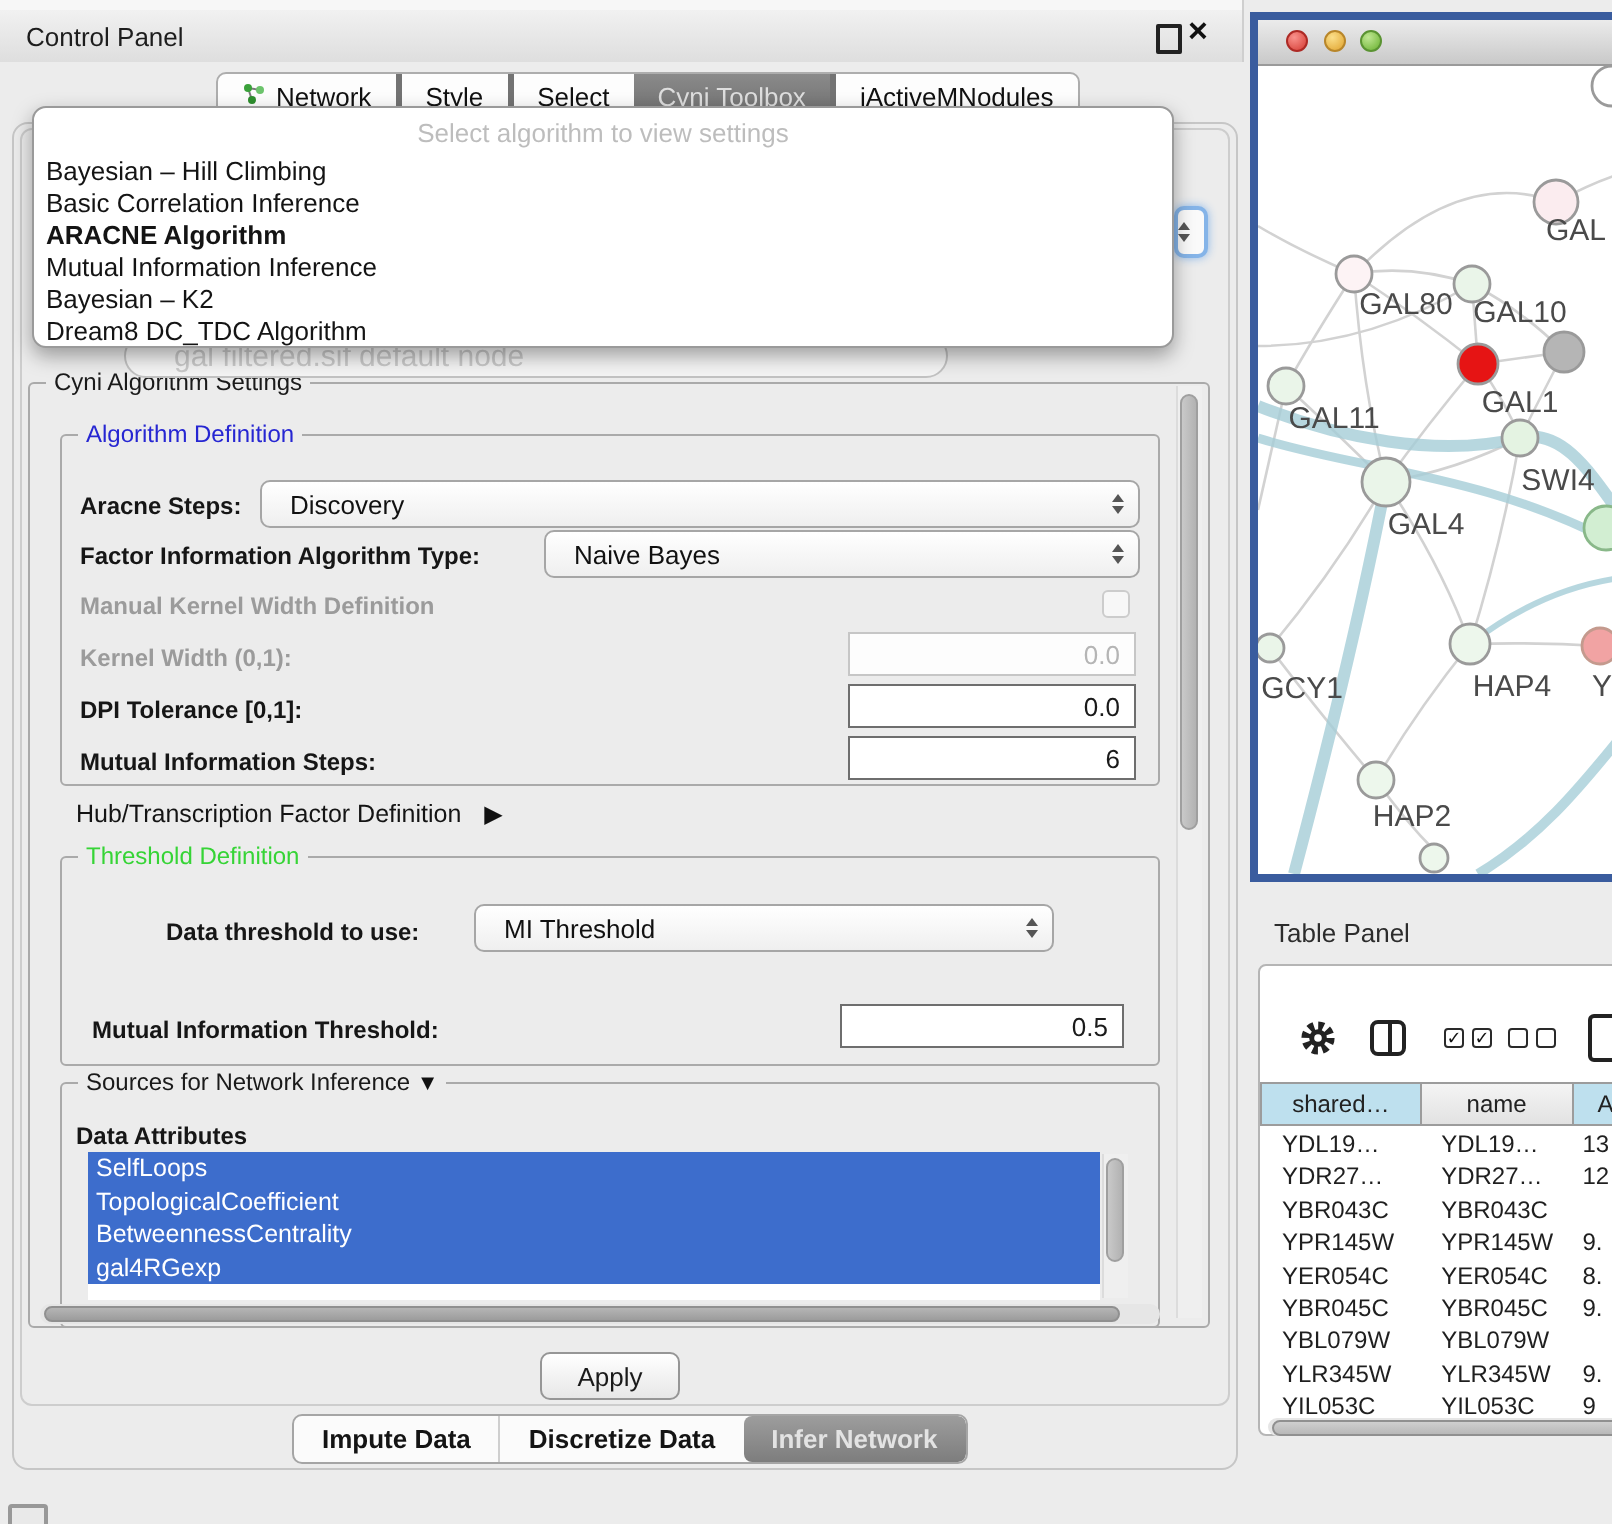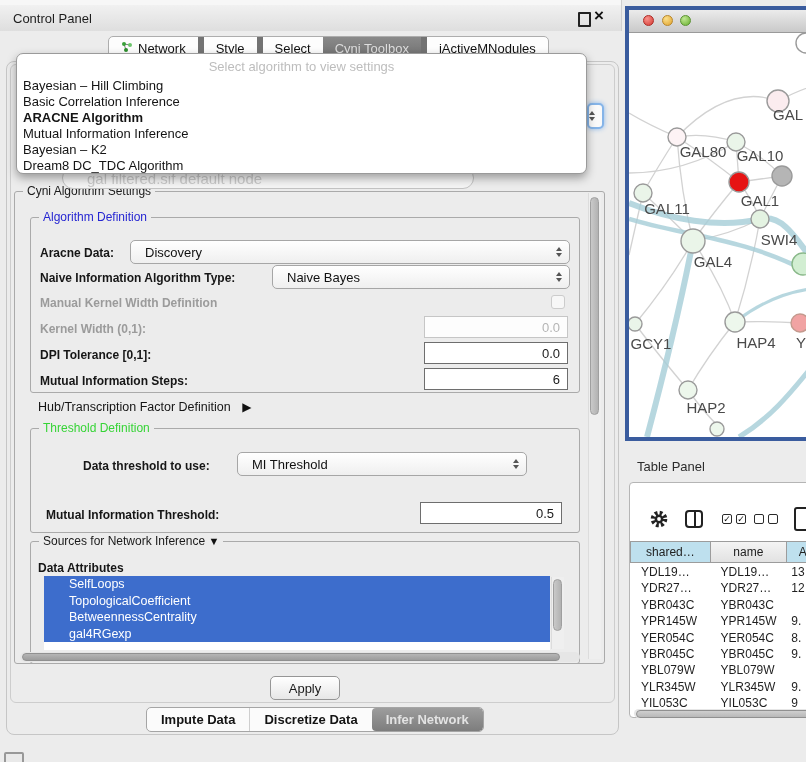--- a/index.html
+++ b/index.html
@@ -9,21 +9,21 @@
   
   .cp-topstrip{left:0;top:0;width:621px;height:5px;background:#f7f7f7;border-right:1px solid #cfcfcf;}
   .cp-titlebar{left:0;top:5px;width:621px;height:26px;
      background:linear-gradient(#f1f1f1,#dedede);border-right:1px solid #cfcfcf;}
   .cp-title{left:13px;top:11px;font-size:13px;color:#1d1d1d;}
   .float-btn{left:578px;top:12px;width:9px;height:11px;border:2px solid #222;border-radius:1px;background:transparent;}
   .close-btn{left:594px;top:6px;font-size:17px;font-weight:bold;color:#111;}
   .tabrow{left:108px;top:36px;height:22px;display:flex;align-items:stretch;
      background:#fdfdfd;border:1px solid #adadad;border-radius:5px;overflow:hidden;}
   .tab{display:flex;align-items:center;padding:0 12px;font-size:13px;color:#111;white-space:nowrap;}
-  .tab + .tab{border-left:6px solid #737373;}
+  .tab + .tab{border-left:3px solid #737373;}
   .tab.sel{background:linear-gradient(#8a8a8a,#6f6f6f);color:#dedede;border-left:none;}
   .tab .ticon{margin-right:5px;display:inline-block;}
   .outerbox{left:6px;top:61px;width:611px;height:672px;border:1px solid #c6c6c6;border-radius:8px;}
   .innerbox{left:10px;top:64px;width:603px;height:637px;border:1px solid #cdcdcd;border-radius:6px;background:#ececec;}
   
   .ghost-combo{left:62px;top:167px;width:412px;height:22px;border:1px solid #c2c2c2;border-radius:11px;
      background:#f4f4f4;font-size:15px;color:#c9c9c9;line-height:22px;padding-left:24px;z-index:4;box-sizing:border-box;}
   .ghost-spin{left:587px;top:103px;width:17px;height:26px;border:2px solid #85b4e8;border-radius:5px;
      background:#fafafa;box-shadow:0 0 5px #8ab7ea;z-index:4;box-sizing:border-box;}
   
@@ -43,21 +43,21 @@
   .spin{position:absolute;right:7px;top:50%;transform:translateY(-50%);display:flex;flex-direction:column;align-items:center;gap:2px;}
   .spin i{display:block;width:0;height:0;border-left:3.5px solid transparent;border-right:3.5px solid transparent;}
   .spin i.up{border-bottom:4.5px solid #555;}
   .spin i.dn{border-top:4.5px solid #555;}
   .field{height:22px;background:#fff;border:1px solid #6e6e6e;box-sizing:border-box;font-size:13px;
      display:flex;align-items:center;justify-content:flex-end;padding-right:7px;}
   .field.dis{border:1px solid #c6c6c6;background:#fdfdfd;color:#b5b5b5;}
   .chk{width:14px;height:14px;border:1px solid #cccccc;border-radius:3px;background:#f7f7f7;box-sizing:border-box;}
   .tri{font-size:12px;color:#111;}
   .attr-list{left:44px;top:576px;width:506px;height:74px;background:#fff;overflow:hidden;}
-  .attr-item{height:16.5px;background:#3d6dcc;color:#fff;font-size:12.5px;line-height:16.5px;padding-left:25px;}
+  .attr-item{height:16.5px;background:#3d6dcc;color:#fff;font-size:12.5px;line-height:16.5px;padding-left:4px;}
   .sb-v{background:#efefef;border-left:1px solid #dcdcdc;}
   .sb-thumb-v{position:absolute;left:1px;width:9px;background:linear-gradient(90deg,#c9c9c9,#b2b2b2);border:1px solid #9f9f9f;border-radius:5px;box-sizing:border-box;}
   .sb-h{background:#e6e6e6;border-radius:5px;}
   .sb-thumb-h{position:absolute;top:1px;height:8px;background:linear-gradient(#b5b5b5,#9c9c9c);border:1px solid #909090;border-radius:4px;box-sizing:border-box;}
   .apply{left:270px;top:676px;width:68px;height:22px;border:1px solid #969696;border-radius:5px;
      background:linear-gradient(#ffffff,#e7e7e7);font-size:13px;display:flex;align-items:center;justify-content:center;}
   .btabrow{left:146px;top:707px;height:23px;display:flex;background:#fbfbfb;border:1px solid #a5a5a5;border-radius:5px;overflow:hidden;}
   .btab{display:flex;align-items:center;padding:0 14px;font-size:13px;font-weight:bold;color:#141414;white-space:nowrap;}
   .btab + .btab{border-left:1px solid #cfcfcf;}
   .btab.sel{background:linear-gradient(#9d9d9d,#7d7d7d);color:#e3e3e3;font-weight:bold;border-left:none;border-radius:4px;}
@@ -153,29 +153,29 @@
     <span class="gtitle">Cyni Algorithm Settings</span>
   </div>
 
   <div class="abs sb-v" style="left:588px;top:193px;width:12px;height:466px;">
     <span class="sb-thumb-v" style="top:4px;height:218px;"></span>
   </div>
 
   <div class="abs group" style="left:30px;top:217px;width:548px;height:174px;">
     <span class="gtitle blue">Algorithm Definition</span>
   </div>
-  <div class="abs lbl" style="left:40px;top:246px;">Aracne Data:</div>
+  <div class="abs lbl" style="left:40px;top:246px;">Aracne Steps:</div>
   <div class="abs combo" style="left:130px;top:240px;width:440px;">
     <span class="combo-text">Discovery</span>
     <span class="spin">
         <i class="up"></i>
         <i class="dn"></i>
       </span>
   </div>
-  <div class="abs lbl" style="left:40px;top:271px;">Naive Information Algorithm Type:</div>
+  <div class="abs lbl" style="left:40px;top:271px;">Factor Information Algorithm Type:</div>
   <div class="abs combo" style="left:272px;top:265px;width:298px;">
     <span class="combo-text">Naive Bayes</span>
     <span class="spin">
         <i class="up"></i>
         <i class="dn"></i>
       </span>
   </div>
   <div class="abs lbl dis" style="left:40px;top:296px;">Manual Kernel Width Definition</div>
   <div class="abs chk" style="left:551px;top:295px;"></div>
   <div class="abs lbl dis" style="left:40px;top:322px;">Kernel Width (0,1):</div>

